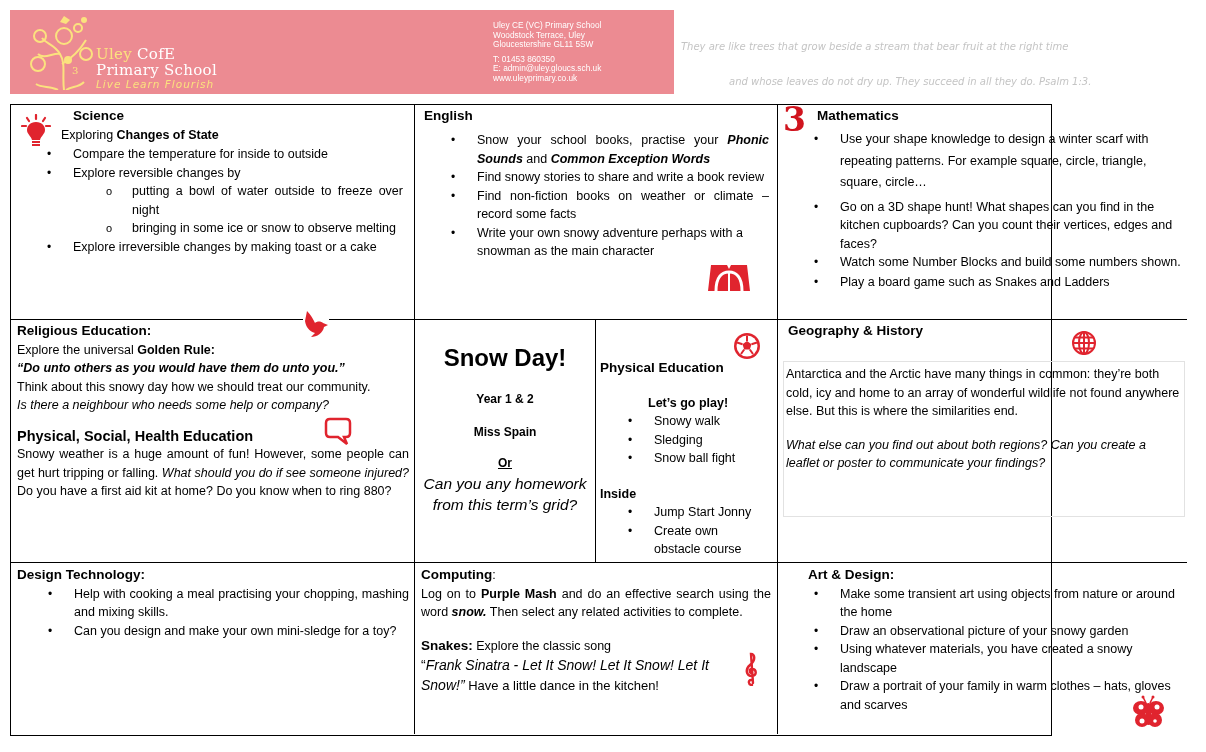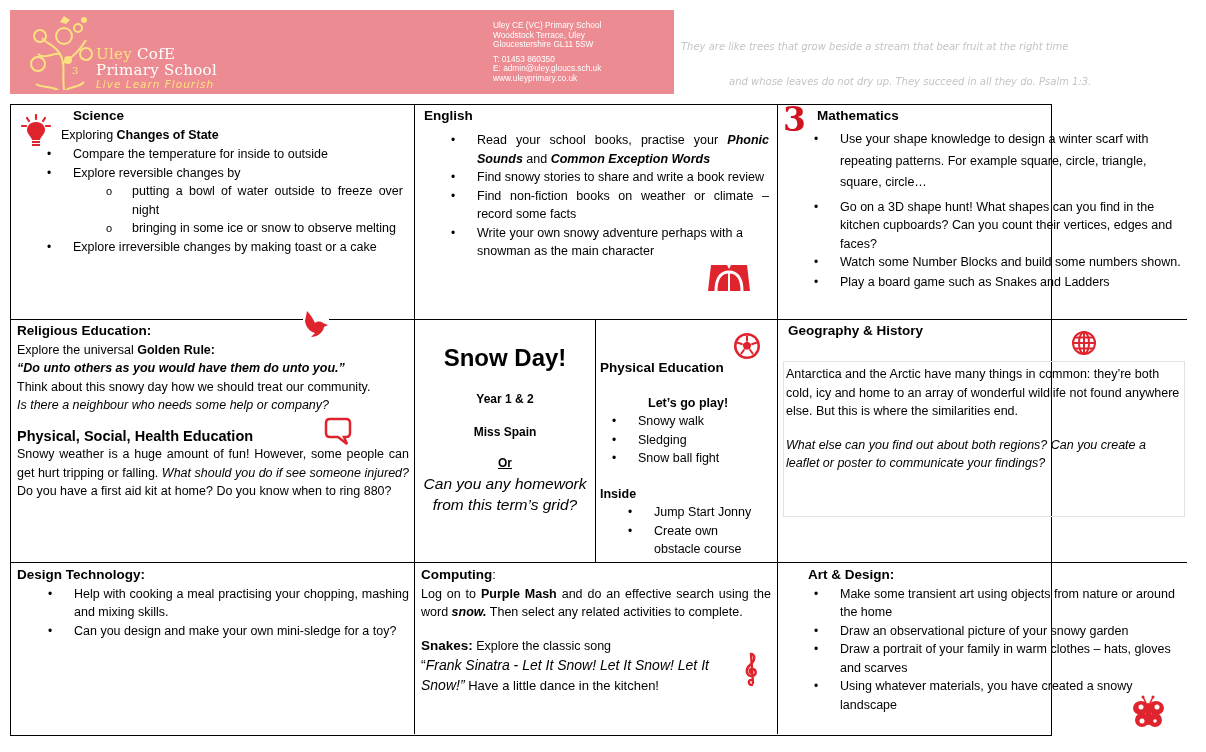--- a/index.html
+++ b/index.html
@@ -114,21 +114,21 @@
           <li>bringing in some ice or snow to observe melting</li>
         </ul>
       </li>
       <li>Explore irreversible changes by making toast or a cake</li>
     </ul>
   </div>
 
   <div class="cell" style="left:404px; top:2px; width:362px;">
     <div class="hdr" style="position:absolute; left:9px; top:0;">English</div>
     <ul class="bul just" style="position:absolute; left:62px; top:24px; width:292px;">
-      <li><span>Read your school books, practise your </span><span class="bi">Phonic Sounds</span><span> and </span><span class="bi">Common Exception Words</span></li>
+      <li><span>Snow your school books, practise your </span><span class="bi">Phonic Sounds</span><span> and </span><span class="bi">Common Exception Words</span></li>
       <li>Find snowy stories to share and write a book review</li>
       <li>Find non-fiction books on weather or climate – record some facts</li>
       <li style="text-align:left;">Write your own snowy adventure perhaps with a snowman as the main character</li>
     </ul>
   </div>
   <svg class="icon" style="left:695px; top:158px;" width="46" height="30" viewBox="0 0 46 30">
     <path d="M2 28 L5 2 L21 2 L23 6 L25 2 L41 2 L44 28 Z" fill="#e0242e"></path>
     <path d="M10 28 C10 14 16 9 23 9 C30 9 36 14 36 28" fill="none" stroke="#ffffff" stroke-width="3"></path>
     <line x1="23" y1="9" x2="23" y2="29" stroke="#ffffff" stroke-width="2"></line>
   </svg>
@@ -170,21 +170,21 @@
 
   <svg class="icon" style="left:722px; top:227px;" width="28" height="28" viewBox="0 0 28 28">
     <circle cx="14" cy="14" r="13" fill="#e0242e"></circle>
     <circle cx="14" cy="14" r="10.5" fill="#ffffff"></circle>
     <polygon points="14,9 18.5,12.3 16.8,17.5 11.2,17.5 9.5,12.3" fill="#e0242e"></polygon>
     <path d="M14 3.5 L14 9 M18.5 12.3 L24 10.5 M16.8 17.5 L20 22 M11.2 17.5 L8 22 M9.5 12.3 L4 10.5" stroke="#e0242e" stroke-width="2"></path>
   </svg>
   <div class="cell" style="left:589px; top:254px; width:176px;">
     <div class="hdr">Physical Education</div>
     <div class="b" style="margin-top:16px;padding-left:48px;">Let’s go play!</div>
-    <ul class="bul" style="margin-left:38px;">
+    <ul class="bul" style="margin-left:54px;">
       <li>Snowy walk</li>
       <li>Sledging</li>
       <li>Snow ball fight</li>
     </ul>
     <div class="b" style="margin-top:17px;">Inside</div>
     <ul class="bul" style="margin-left:54px; width:110px;">
       <li>Jump Start Jonny</li>
       <li>Create own obstacle course</li>
     </ul>
   </div>
@@ -223,22 +223,22 @@
   </div>
   <svg class="icon" style="left:733px; top:547px;" width="16" height="34" viewBox="0 0 16 34">
     <path d="M8 33 C4 33 4 28 7 28 M9 31 L7 2 C11 2 12 8 6 13 C1 17 2 24 8 24 C13 24 13 17 8 17 C5 17 5 21 8 21" fill="none" stroke="#e0242e" stroke-width="2.4" stroke-linecap="round"></path>
   </svg>
 
   <div class="cell" style="left:797px; top:461px; width:375px;">
     <div class="hdr">Art &amp; Design:</div>
     <ul class="bul" style="margin-left:32px; width:340px;">
       <li>Make some transient art using objects from nature or around the home</li>
       <li>Draw an observational picture of your snowy garden</li>
+      <li>Using whatever materials, you have created a snowy landscape</li>
       <li>Draw a portrait of your family in warm clothes – hats, gloves and scarves</li>
-      <li>Using whatever materials, you have created a snowy landscape</li>
     </ul>
   </div>
   <svg class="icon" style="left:1120px; top:590px;" width="36" height="34" viewBox="0 0 36 34">
     <path d="M12 2 L15 8 M22 2 L19 8" stroke="#e0242e" stroke-width="1.6"></path>
     <circle cx="12" cy="2" r="1.5" fill="#e0242e"></circle>
     <circle cx="22" cy="2" r="1.5" fill="#e0242e"></circle>
     <ellipse cx="10" cy="13" rx="8" ry="7" fill="#e0242e"></ellipse>
     <ellipse cx="25" cy="13" rx="8" ry="7" fill="#e0242e"></ellipse>
     <ellipse cx="11" cy="25" rx="7" ry="7" fill="#e0242e"></ellipse>
     <ellipse cx="24" cy="25" rx="7" ry="7" fill="#e0242e"></ellipse>

